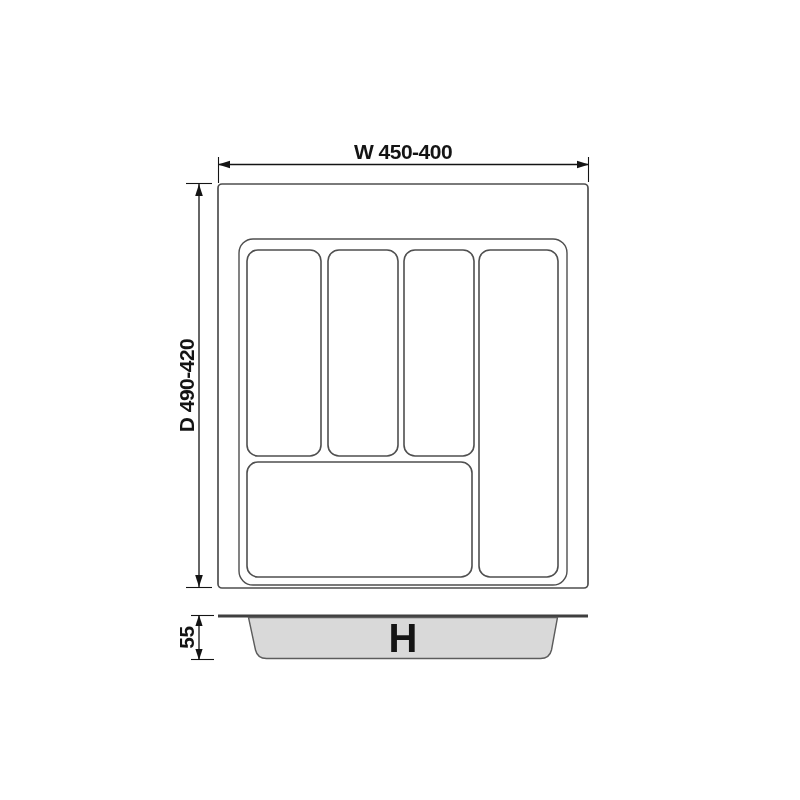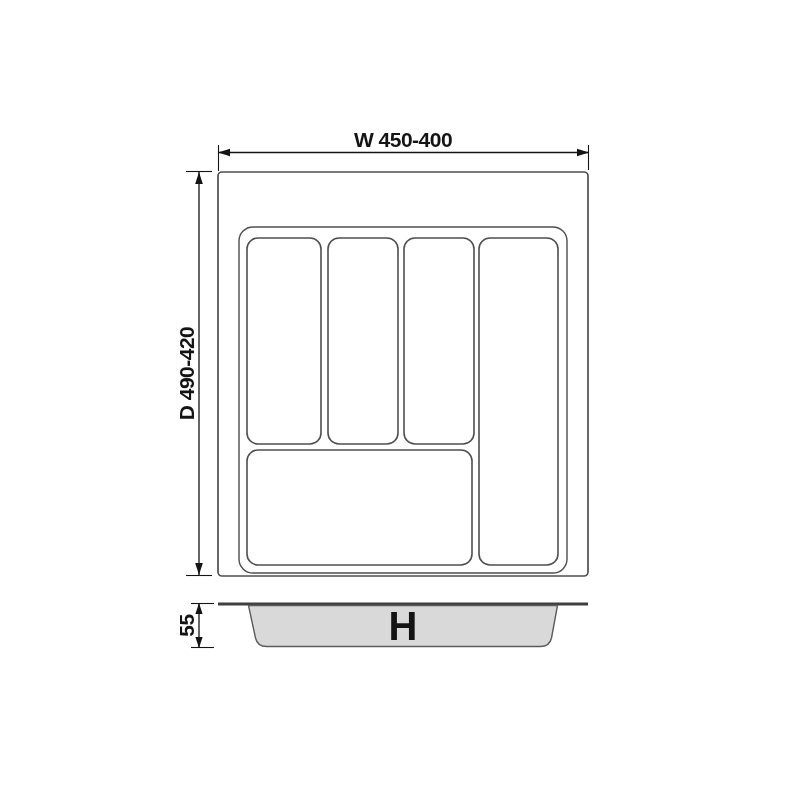--- a/index.html
+++ b/index.html
@@ -8,20 +8,21 @@
     background: #ffffff;
     width: 800px;
     height: 800px;
     overflow: hidden;
   }
   .stage {
     position: relative;
     width: 800px;
     height: 744px;
     background: #ffffff;
+    margin-top: 12px;
   }
   svg { display: block; }
   svg text {
     font-family: "Liberation Sans", sans-serif;
     font-weight: bold;
     fill: #141414;
   }
   .dim-text { font-size: 21px; letter-spacing: -0.5px; }
   .h-text   { font-size: 40px; }
   .outline      { fill: none; stroke: #4f4f4f; }

